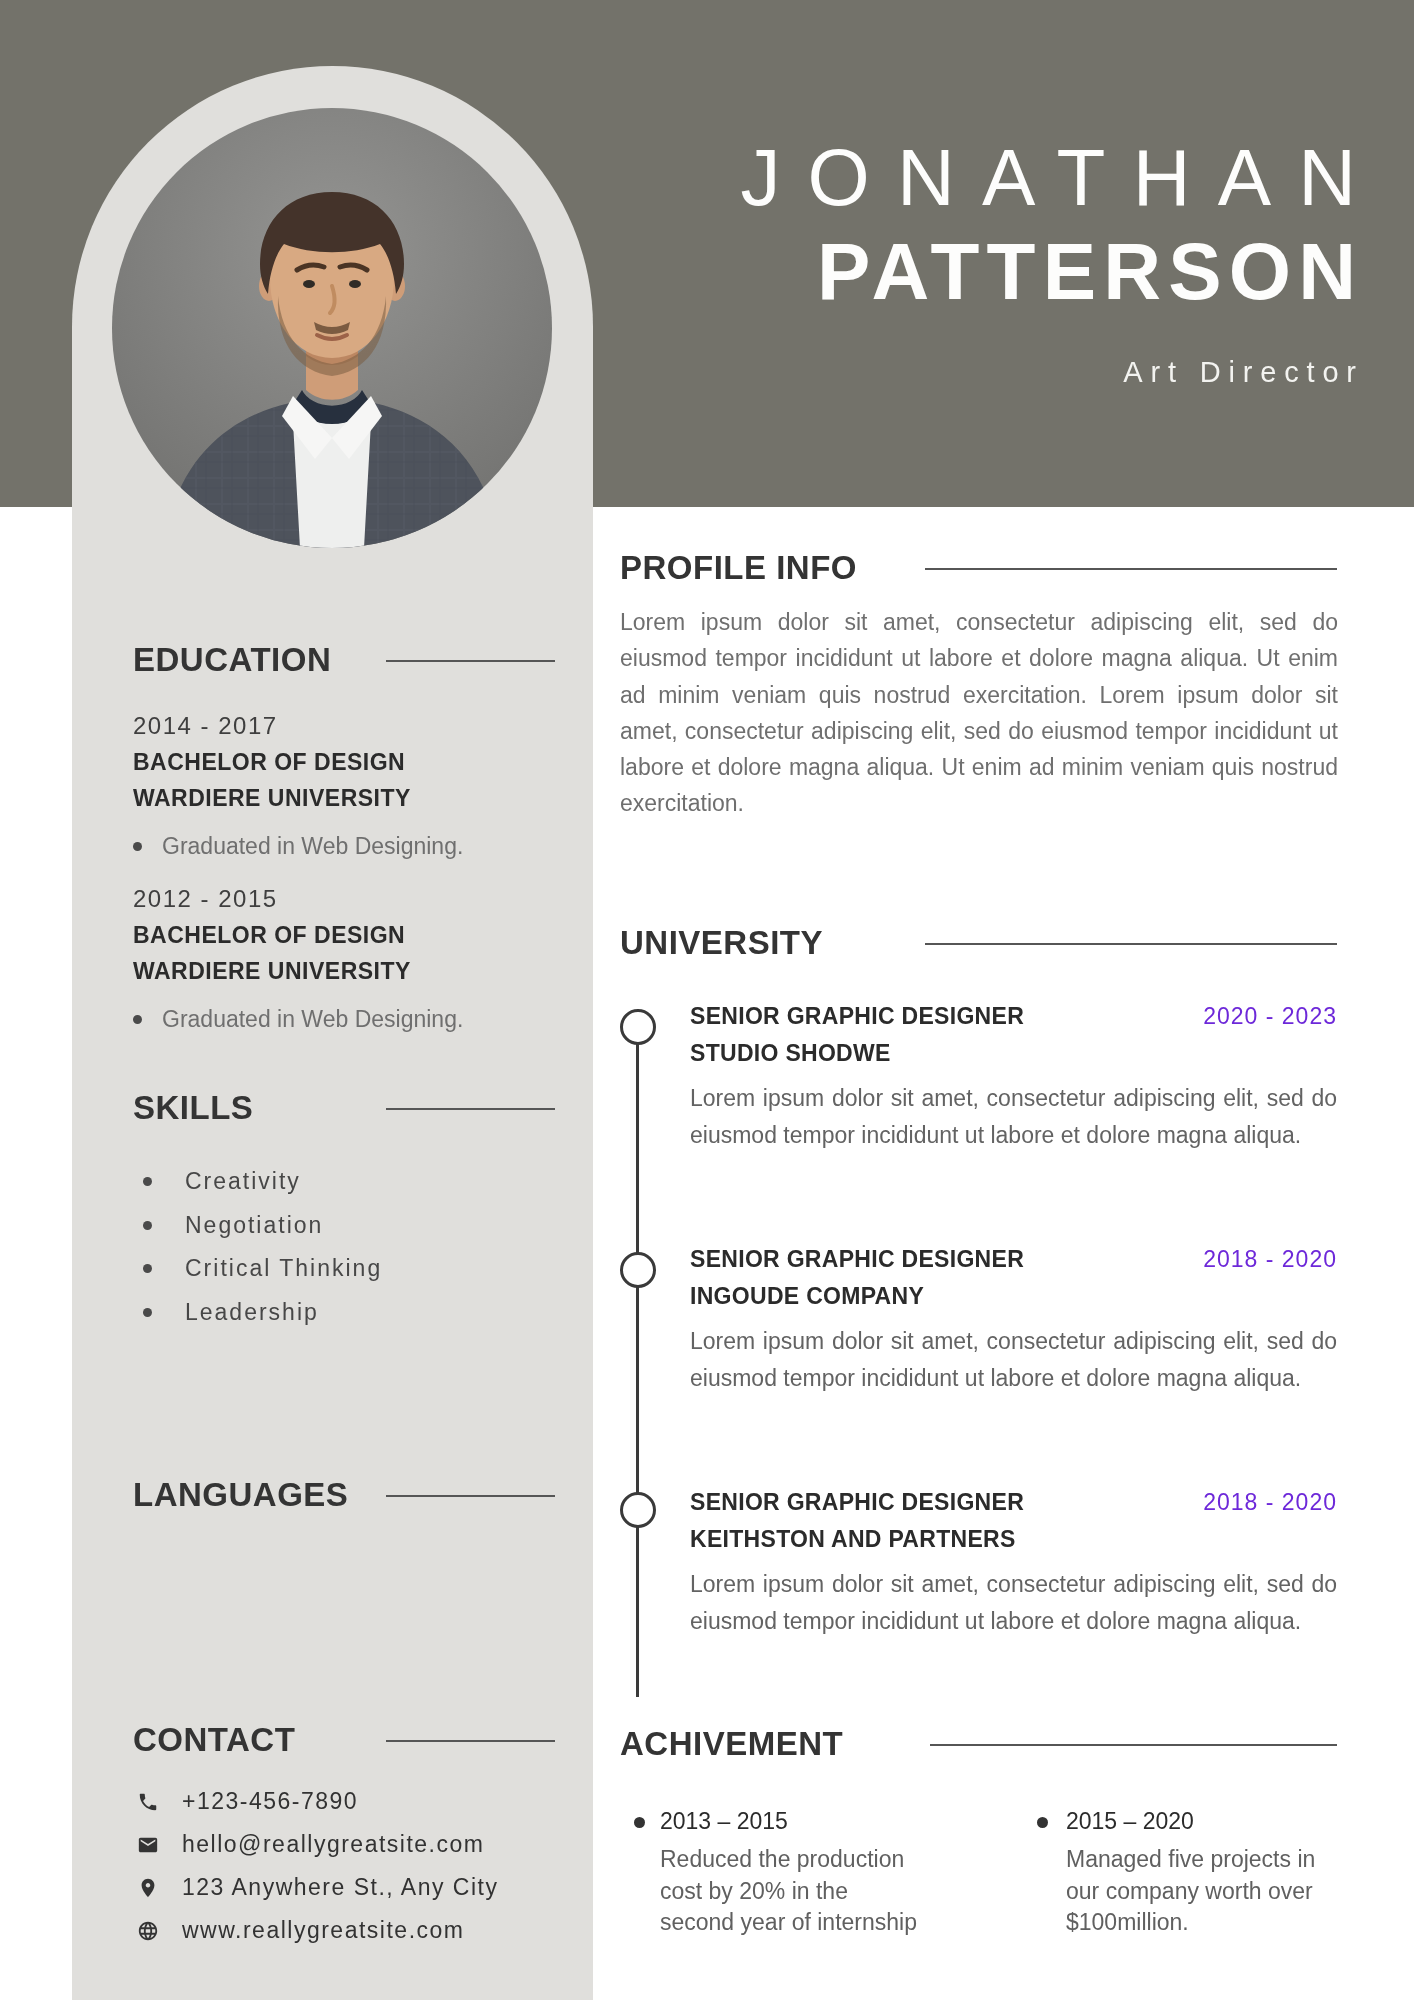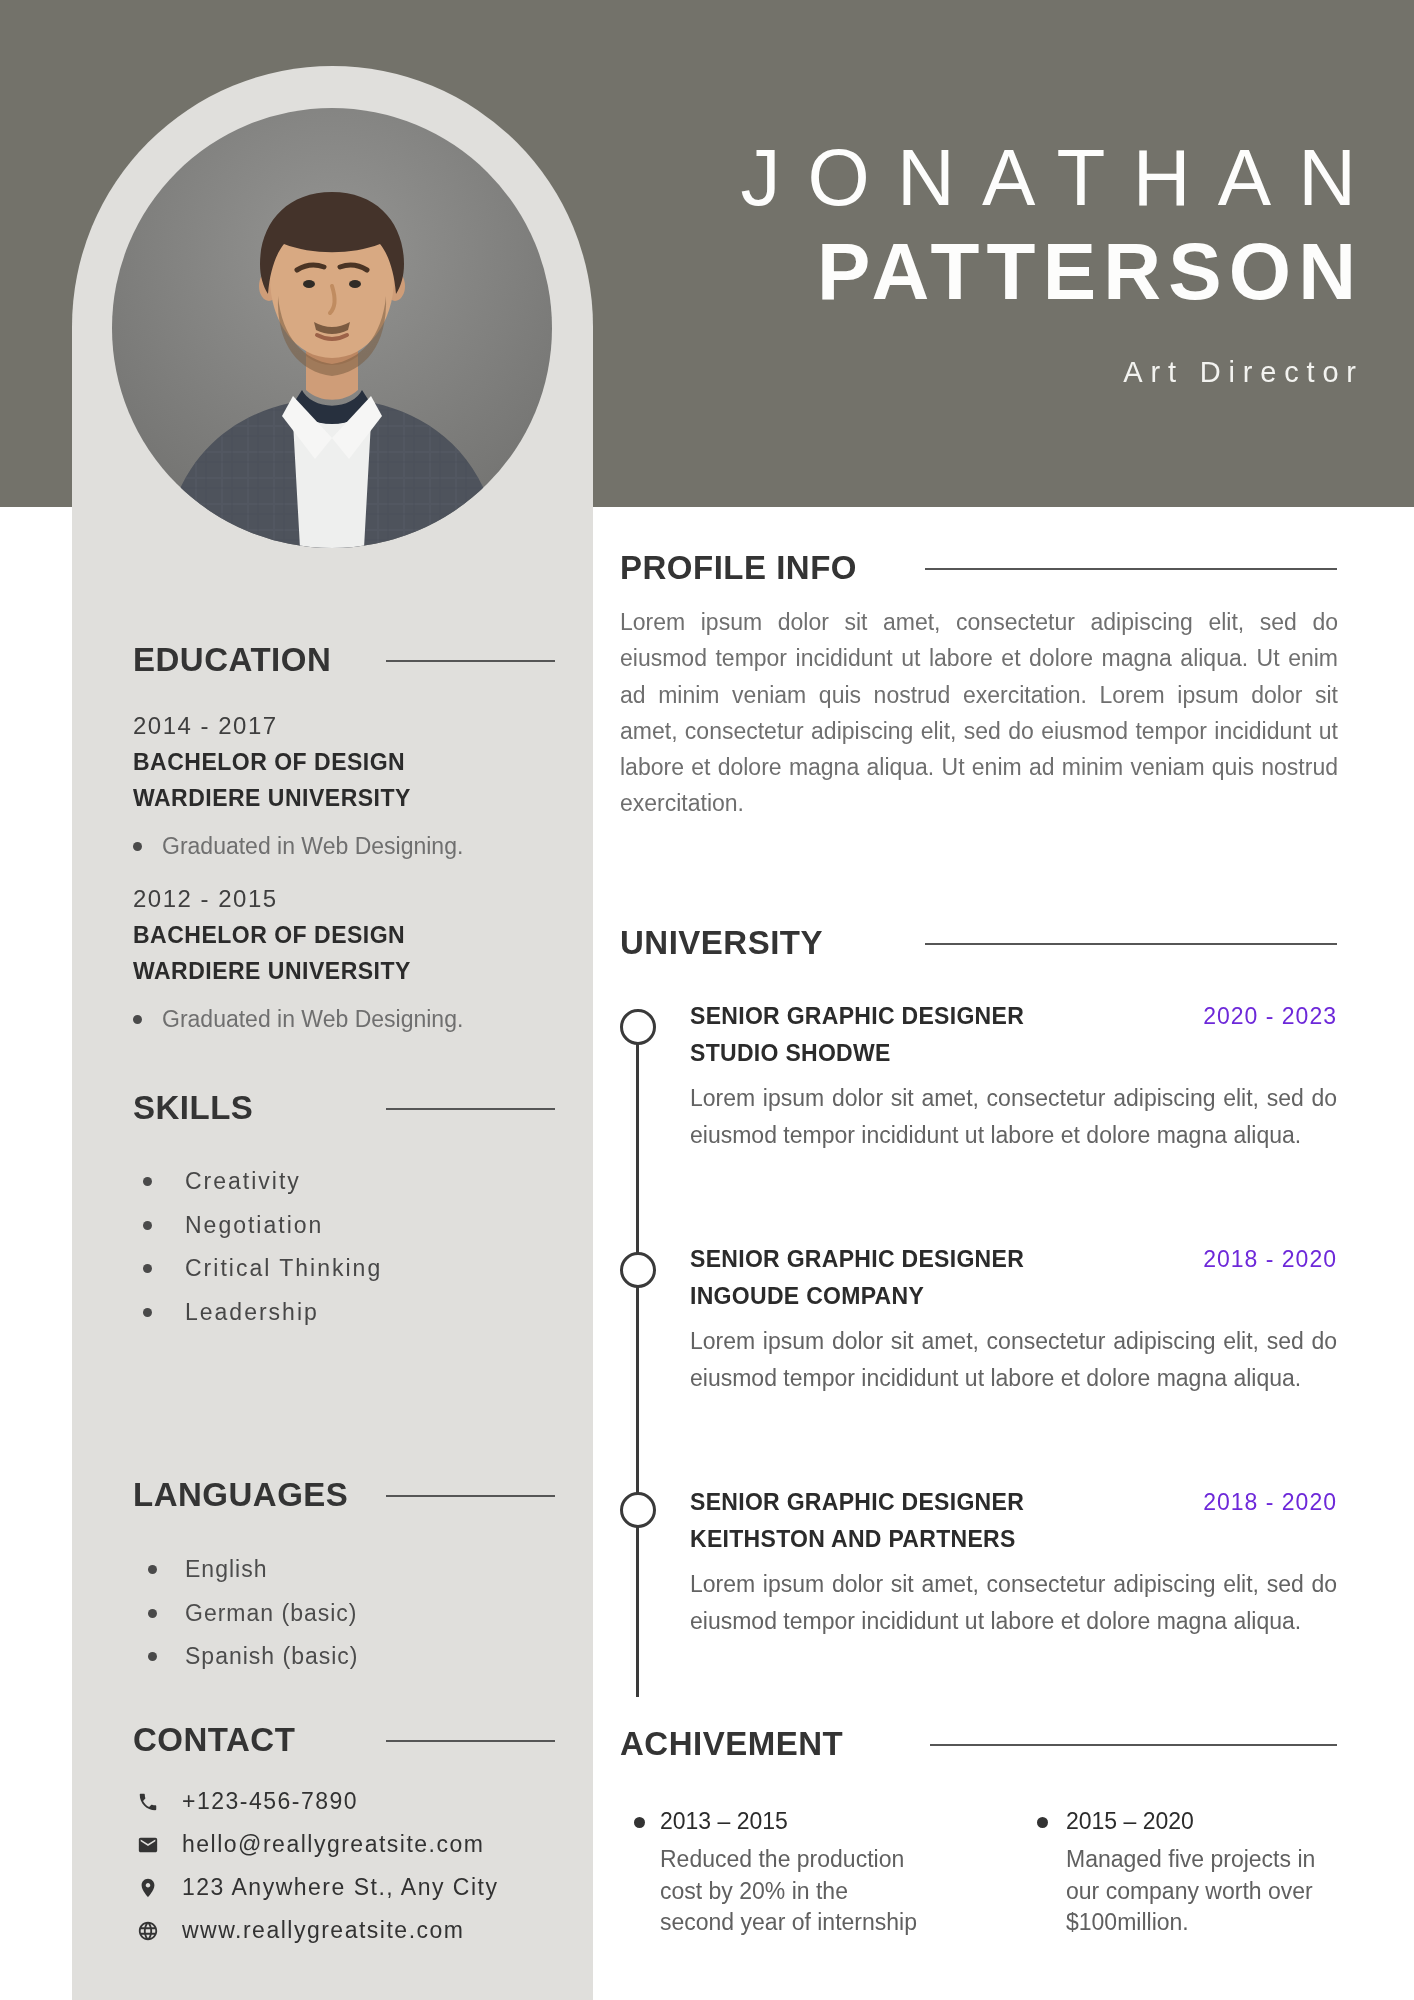--- a/index.html
+++ b/index.html
@@ -157,34 +157,20 @@
       </li>
     <li>
         <span class="dot"></span>
         <span class="txt">Leadership</span>
       </li>
   </ul>
 
   <div class="sec-h" style="left:133px;top:1476px;">LANGUAGES</div>
   <div class="rule" style="left:386px;top:1495px;width:169px;"></div>
 
-  <ul class="side-list langs abs" style="left:148px;top:1548px;">
-    <li>
-        <span class="dot"></span>
-        <span class="txt">English</span>
-      </li>
-    <li>
-        <span class="dot"></span>
-        <span class="txt">German (basic)</span>
-      </li>
-    <li>
-        <span class="dot"></span>
-        <span class="txt">Spanish (basic)</span>
-      </li>
-  </ul>
 
   <div class="sec-h" style="left:133px;top:1721px;">CONTACT</div>
   <div class="rule" style="left:386px;top:1740px;width:169px;"></div>
 
   <div class="contact-rows abs" style="left:136px;top:1780px;">
     <div class="row">
       <span class="ic">
         <svg viewBox="0 0 24 24">
             <path d="M6.62 10.79c1.44 2.83 3.76 5.14 6.59 6.59l2.2-2.2c.27-.27.67-.36 1.02-.24 1.12.37 2.33.57 3.57.57.55 0 1 .45 1 1V20c0 .55-.45 1-1 1-9.39 0-17-7.61-17-17 0-.55.45-1 1-1h3.5c.55 0 1 .45 1 1 0 1.25.2 2.45.57 3.57.11.35.03.74-.25 1.02l-2.2 2.2z"></path>
           </svg>

